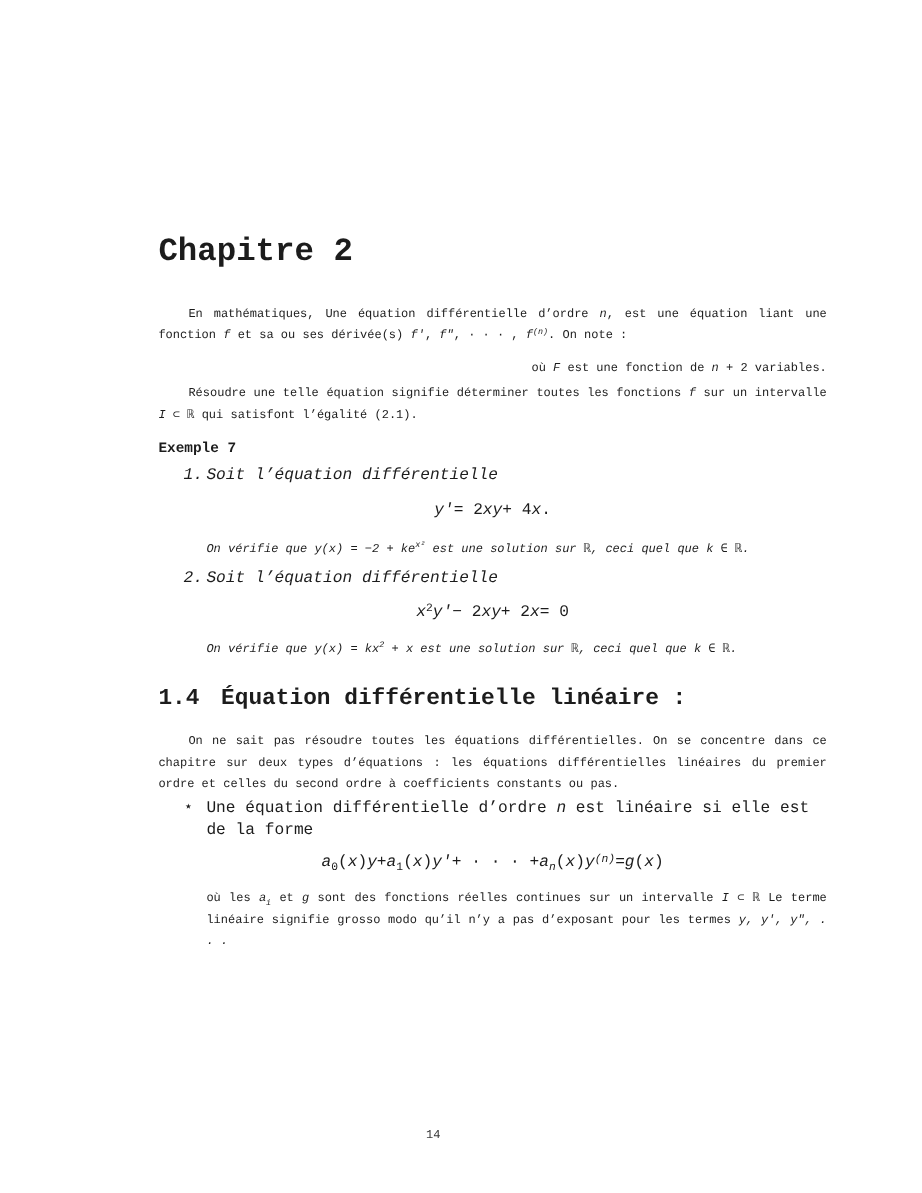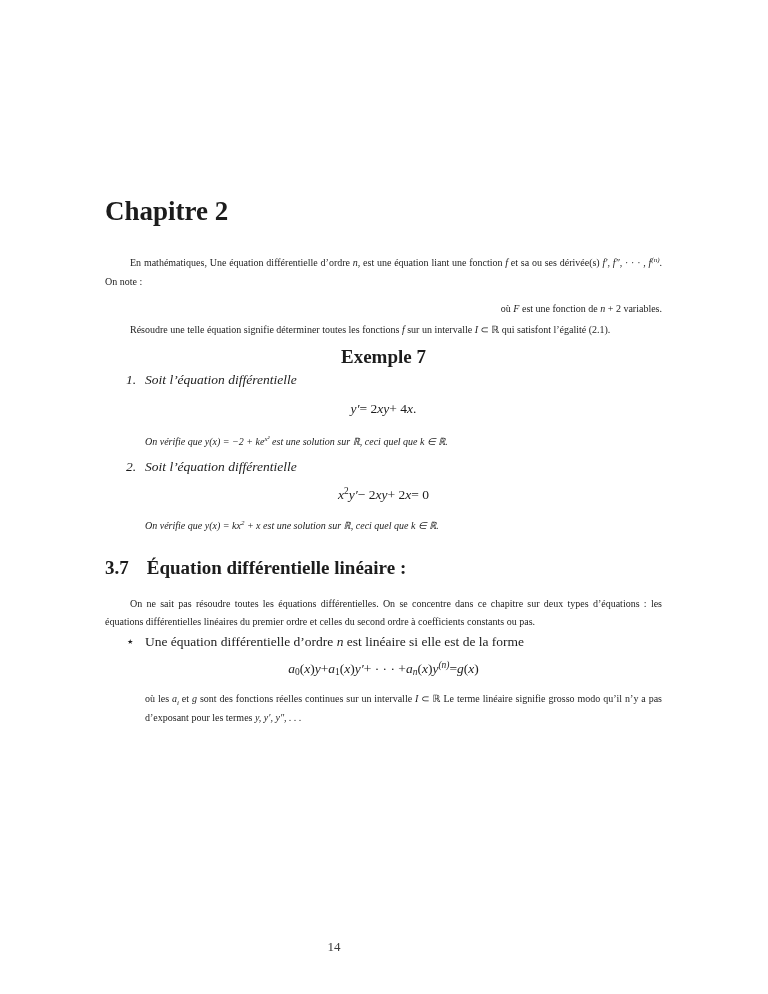--- a/index.html
+++ b/index.html
@@ -1,19 +1,20 @@
 <!DOCTYPE html>
 <html><head>
 <meta charset="utf-8">
 <style>
   html,body { margin:0; padding:0; background:#ffffff; }
   .page {
     position:relative; width:668px; height:994px; background:#ffffff;
-    font-family:Liberation Serif, serif; color:#1c1c1c;
+    font-family:Liberation Mono, monospace; color:#1c1c1c;
     overflow:hidden;
+    margin-left:27px;
   }
   .content { position:absolute; left:105px; top:197px; width:557px; }
 
   .chap { font-size:27px; line-height:28px; font-weight:700; margin:0 0 29px 0; }
   .chap.title2 { margin-bottom:54px; }
 
   .sect { font-size:19px; line-height:21px; font-weight:700; margin:0 0 15px 0; }
   .sect .snum { margin-right:18px; }
   .sect.s2 { margin-bottom:17px; }
 
@@ -22,40 +23,40 @@
   .p1 { margin-bottom:9px; }
   .p2 { margin-bottom:3px; text-align:right; }
   .p3 { margin-bottom:9px; }
   .p4 { margin-bottom:2px; }
 
   .eqrow { position:relative; display:flex; align-items:center; justify-content:center;
            font-size:13.5px; line-height:18px; }
   .eq1 { height:26px; margin-bottom:8px; }
   .eqnum { position:absolute; right:0; }
 
-  .exhead { font-size:19px; line-height:18px; font-weight:700; margin:0 0 5px 0;text-align:center; }
+  .exhead { font-size:12px; line-height:18px; font-weight:700; margin:0 0 5px 0; }
   .exblock { margin-left:40px; width:517px; }
   .item { position:relative; font-size:13.5px; line-height:18px; }
   .marker { position:absolute; left:-19px; }
   .exeq { width:557px; text-align:center; }
   .exeq1 { margin:11px 0 15px -40px; }
   .exeq2 { margin:10px 0 13px -40px; }
   .lineq { margin:9px 0 12px -40px; }
   .verify { text-align:left; margin-bottom:6px; }
   .verify.v2 { margin-bottom:21px; }
   .p5 { margin-bottom:0; }
 
   .it { font-style:italic; }
   .sup { font-size:70%; position:relative; top:-4.5px; }
   .sub { font-size:70%; position:relative; top:3px; }
   .sup.it, .sub.it { font-style:italic; }
   .big { font-size:130%; position:relative; top:1px; }
 
   .footer { position:absolute; left:0; right:0; top:939px; text-align:center;
-            font-size:13px; line-height:16px; color:#3a3a3a; }
+            font-size:10px; line-height:16px; color:#3a3a3a; }
 </style>
 </head>
 <body>
 
 <div class="page">
   <div class="content">
 
     <h1 class="chap">Chapitre 2</h1>
 
 
@@ -91,21 +92,21 @@
           <span> − 2</span>
           <span class="it">xy</span>
           <span> + 2</span>
           <span class="it">x</span>
           <span> = 0</span>
         </div>
       <p class="body verify v2"><span class="it">On vérifie que y(x) = kx</span><span class="sup it">2</span><span class="it"> + x est une solution sur ℝ, ceci quel que k ∈ ℝ.</span></p>
     </div>
 
     <h2 class="sect s2">
-      <span class="snum">3.7</span><span>Équation différentielle linéaire :</span>
+      <span class="snum">1.4</span><span>Équation différentielle linéaire :</span>
     </h2>
 
     <p class="body ind p4">On ne sait pas résoudre toutes les équations différentielles. On se concentre dans ce chapitre sur deux types d’équations : les équations différentielles linéaires du premier ordre et celles du second ordre à coefficients constants ou pas.</p>
 
     <div class="exblock">
       <div class="item">
         <span class="marker">⋆</span><span><span>Une équation différentielle d’ordre </span><span class="it">n</span><span> est linéaire si elle est de la forme</span></span>
       </div>
       <div class="eqrow exeq lineq">
           <span class="it">a</span>

